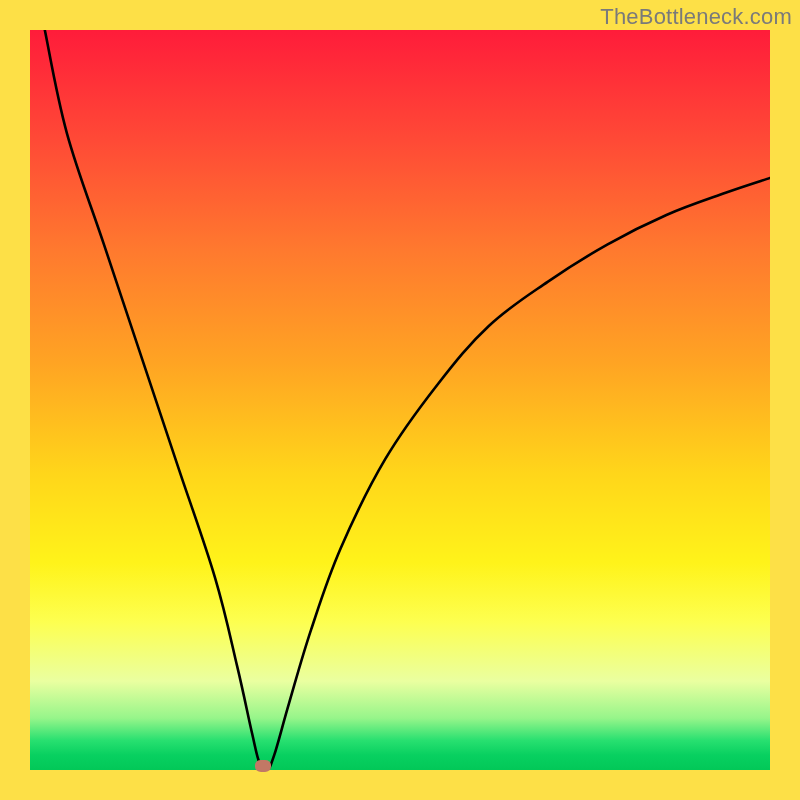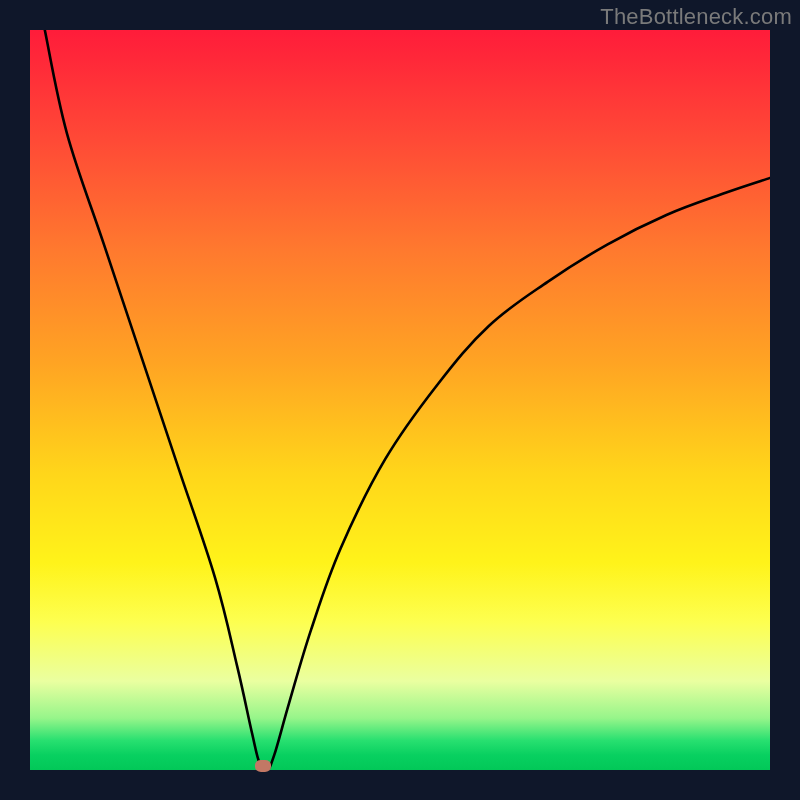--- a/index.html
+++ b/index.html
@@ -7,21 +7,21 @@
     padding: 0;
     width: 800px;
     height: 800px;
     background: #000;
     overflow: hidden;
     font-family: Arial, Helvetica, sans-serif;
   }
   .frame {
     position: absolute;
     inset: 0;
-    background: #0f172a;
+    background: #fde047;
   }
   .plot-area {
     position: absolute;
     left: 30px;
     top: 30px;
     width: 740px;
     height: 740px;
     background: linear-gradient(
       to bottom,
       #ff1c3a 0%,

